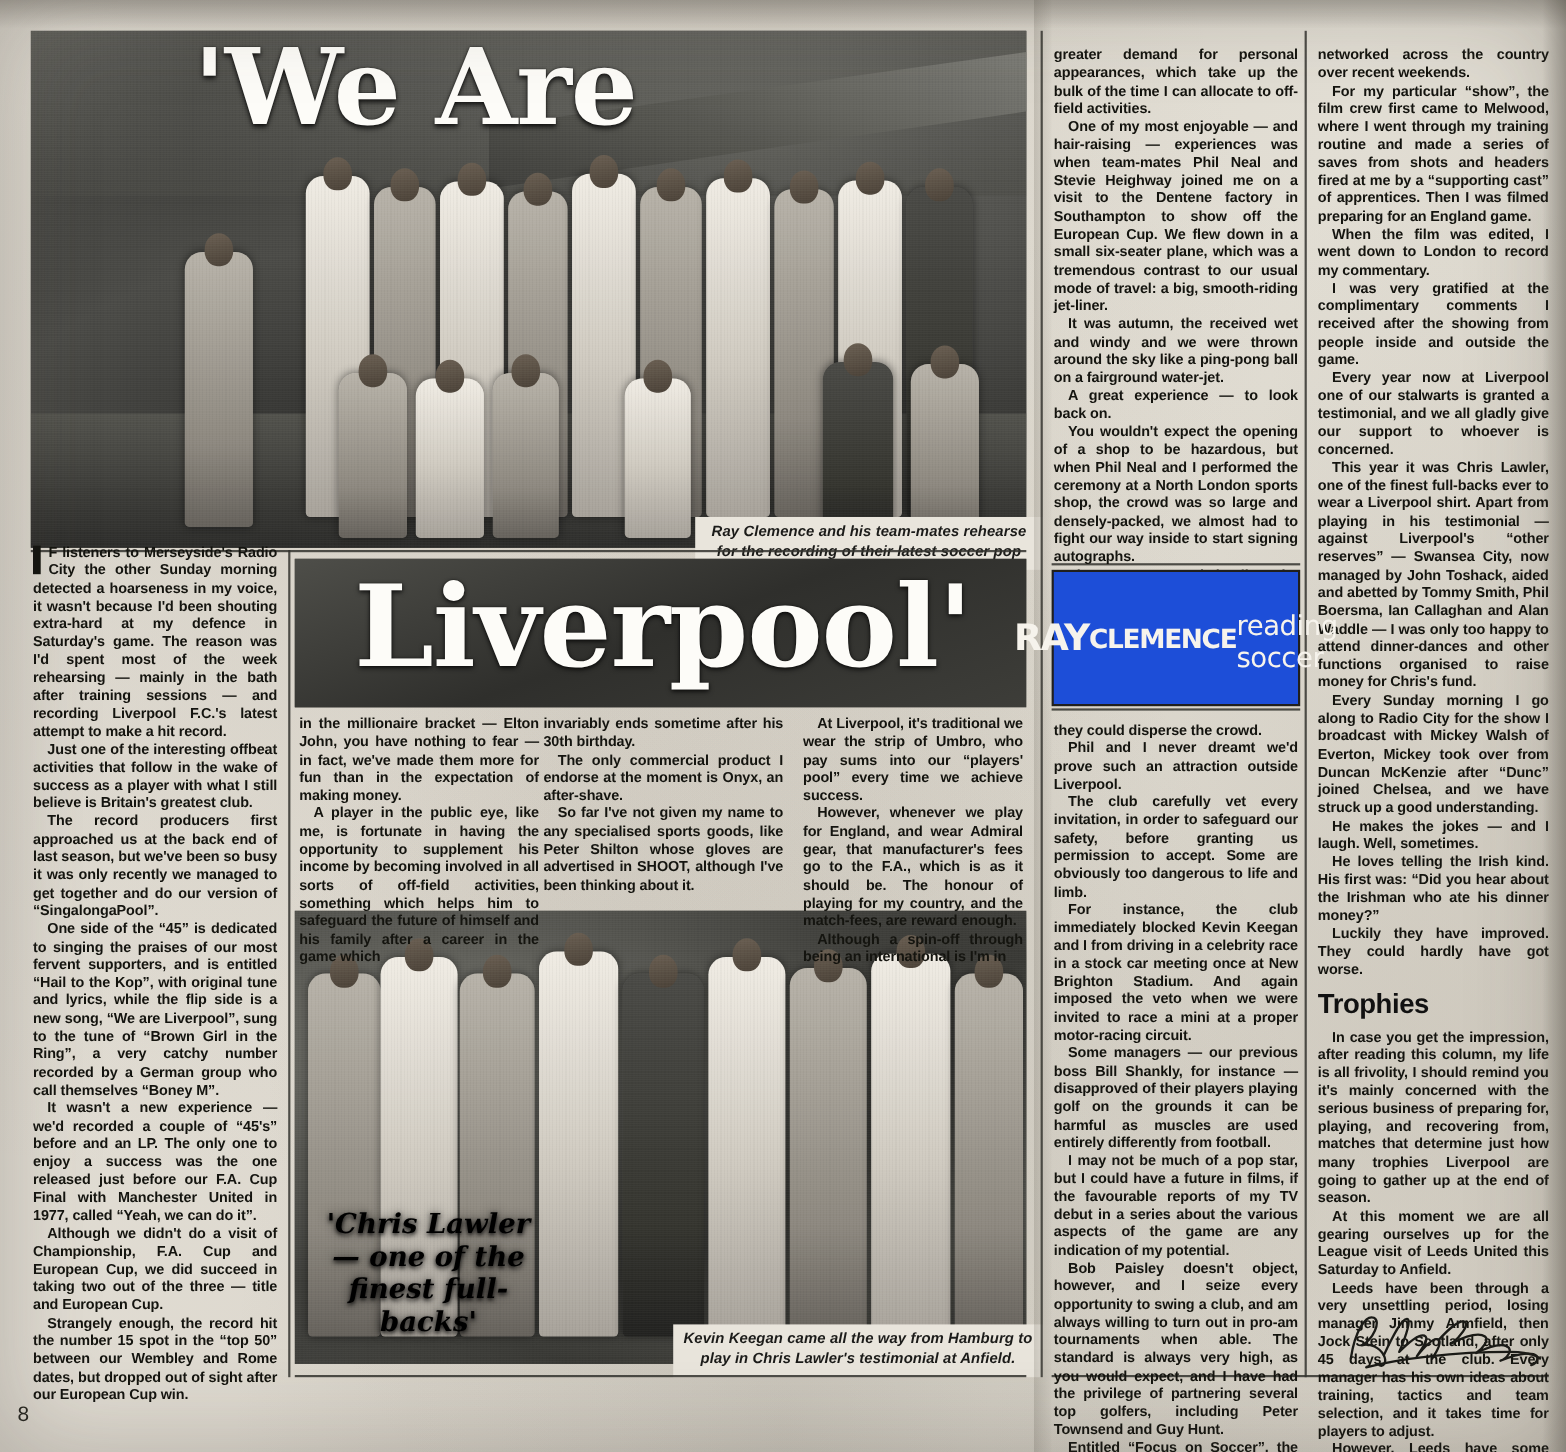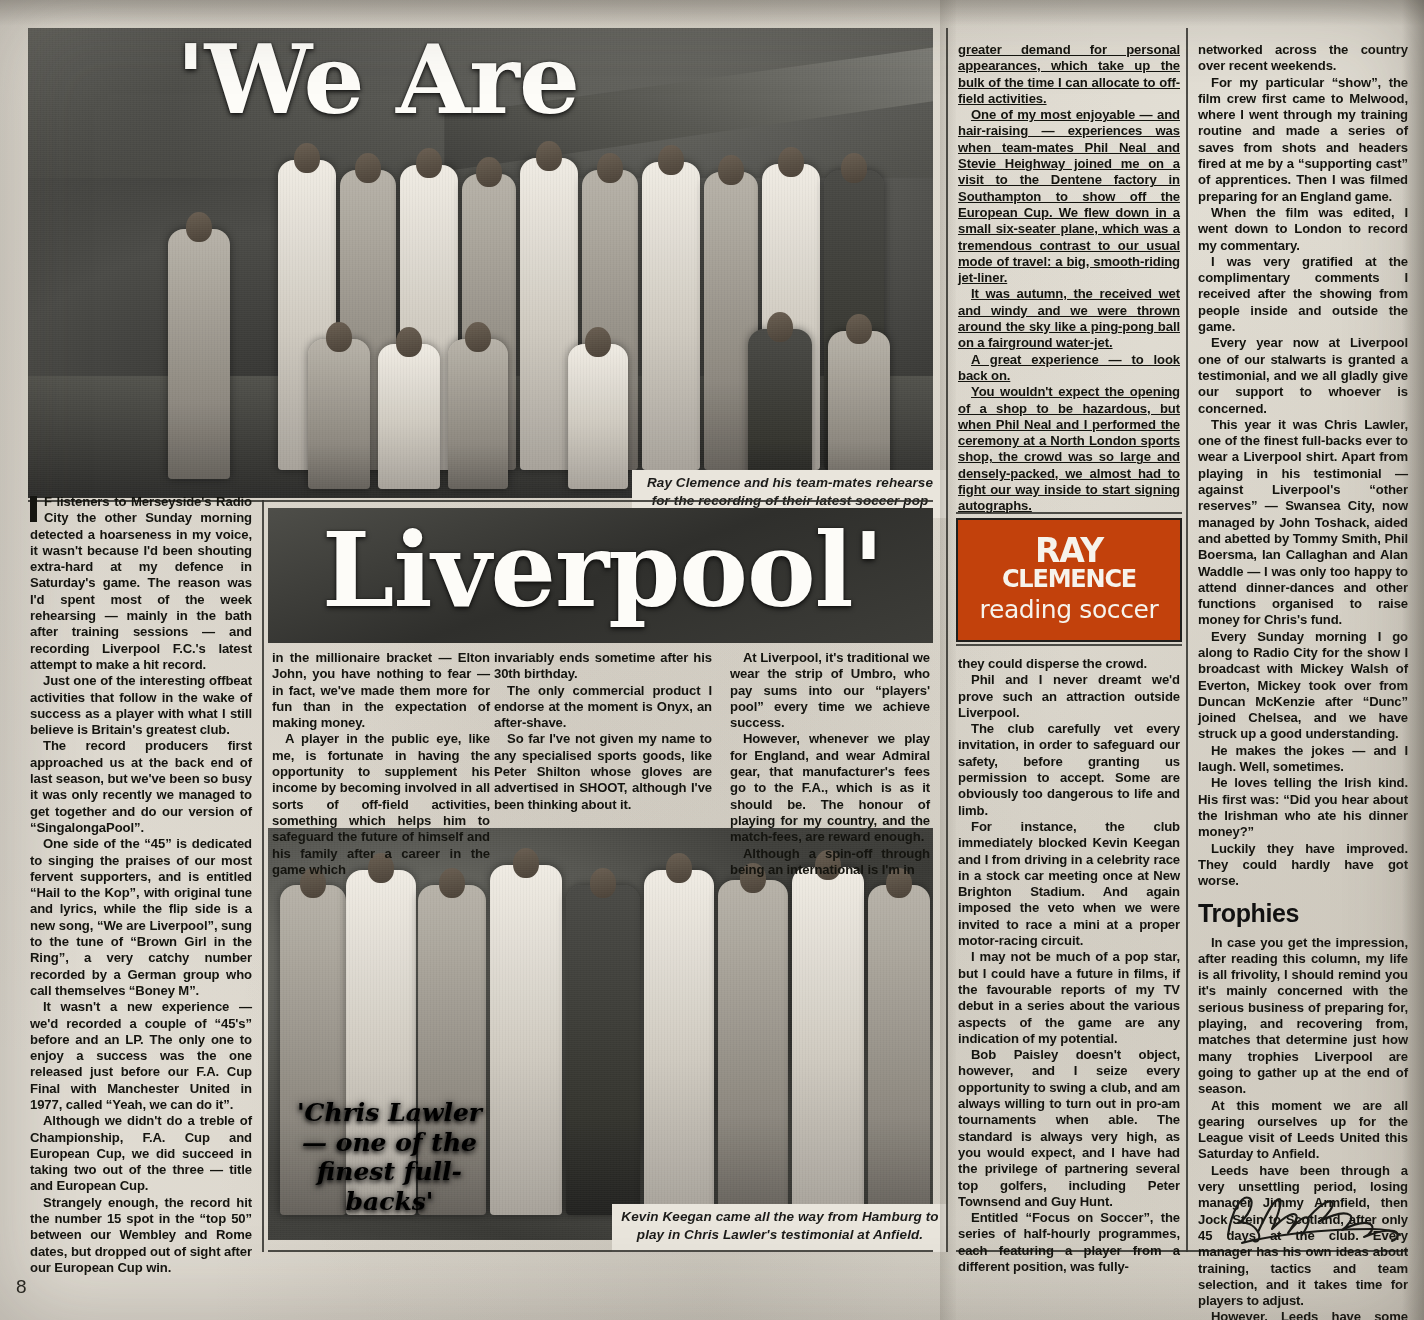--- a/index.html
+++ b/index.html
@@ -206,23 +206,23 @@
     height: 2px;
     background: #33332e;
     opacity: .85;
   }
 
   
   #logo-block {
     position: absolute;
     left: 958px; top: 520px;
     width: 222px; height: 120px;
-    background: #c2410c;
+    background: #1d4ed8;
     display: flex;
-    flex-direction: column;
+    flex-direction: row;
     align-items: center;
     justify-content: center;
     z-index: 20;
     box-shadow: 0 0 0 2px #201f1d;
   }
   .logo-name {
     color: #f6f3ec;
     font-family: "DejaVu Sans", sans-serif;
     font-weight: bold;
     letter-spacing: -1.2px;
@@ -346,21 +346,21 @@
   <div class="rule-h" style="left:956px; top:1250px; width:452px;"></div>
   <div class="rule-h" style="left:956px; top:644px; width:226px;"></div>
   <div class="rule-h" style="left:956px; top:512px; width:226px;"></div>
 
   <div class="col" id="col-1" style="left:30px; top:494px; width:222px; height:760px;">
     <p class="drop"><span class="dropcap"></span><span>F listeners to Merseyside's Radio City the other Sunday morning detected a hoarseness in my voice, it wasn't because I'd been shouting extra-hard at my defence in Saturday's game. The reason was I'd spent most of the week rehearsing — mainly in the bath after training sessions — and recording Liverpool F.C.'s latest attempt to make a hit record.</span></p>
     <p>Just one of the interesting offbeat activities that follow in the wake of success as a player with what I still believe is Britain's greatest club.</p>
     <p>The record producers first approached us at the back end of last season, but we've been so busy it was only recently we managed to get together and do our version of “SingalongaPool”.</p>
     <p>One side of the “45” is dedicated to singing the praises of our most fervent supporters, and is entitled “Hail to the Kop”, with original tune and lyrics, while the flip side is a new song, “We are Liverpool”, sung to the tune of “Brown Girl in the Ring”, a very catchy number recorded by a German group who call themselves “Boney M”.</p>
     <p>It wasn't a new experience — we'd recorded a couple of “45's” before and an LP. The only one to enjoy a success was the one released just before our F.A. Cup Final with Manchester United in 1977, called “Yeah, we can do it”.</p>
-    <p>Although we didn't do a treble of Championship, F.A. Cup and European Cup, we did succeed in taking two out of the three — title and European Cup.</p>
+    <p>Although we didn't do a visit of Championship, F.A. Cup and European Cup, we did succeed in taking two out of the three — title and European Cup.</p>
     <p>Strangely enough, the record hit the number 15 spot in the “top 50” between our Wembley and Rome dates, but dropped out of sight after our European Cup win.</p>
 
   </div>
 
   <div class="col" id="col-2" style="left:272px; top:650px; width:218px; height:180px;">
     <p class="noindent">in the millionaire bracket — Elton John, you have nothing to fear — in fact, we've made them more for fun than in the expectation of making money.</p>
     <p>A player in the public eye, like me, is fortunate in having the opportunity to supplement his income by becoming involved in all sorts of off-field activities, something which helps him to safeguard the future of himself and his family after a career in the game which</p>
   </div>
 
   <div class="col" id="col-3" style="left:494px; top:650px; width:218px; height:180px;">
@@ -368,40 +368,41 @@
     <p>The only commercial product I endorse at the moment is Onyx, an after-shave.</p>
     <p>So far I've not given my name to any specialised sports goods, like Peter Shilton whose gloves are advertised in SHOOT, although I've been thinking about it.</p>
   </div>
 
   <div class="col" id="col-4" style="left:730px; top:650px; width:200px; height:180px;">
     <p>At Liverpool, it's traditional we wear the strip of Umbro, who pay sums into our “players' pool” every time we achieve success.</p>
     <p>However, whenever we play for England, and wear Admiral gear, that manufacturer's fees go to the F.A., which is as it should be. The honour of playing for my country, and the match-fees, are reward enough.</p>
     <p>Although a spin-off through being an international is I'm in</p>
   </div>
 
-  <div class="col" id="col-5" style="left:958px; top:42px; width:222px; height:465px;text-decoration:underline;">
+  <div class="col" id="col-5" style="left:958px; top:42px; width:222px; height:465px;">
     <p class="noindent">greater demand for personal appearances, which take up the bulk of the time I can allocate to off-field activities.</p>
     <p>One of my most enjoyable — and hair-raising — experiences was when team-mates Phil Neal and Stevie Heighway joined me on a visit to the Dentene factory in Southampton to show off the European Cup. We flew down in a small six-seater plane, which was a tremendous contrast to our usual mode of travel: a big, smooth-riding jet-liner.</p>
     <p>It was autumn, the received wet and windy and we were thrown around the sky like a ping-pong ball on a fairground water-jet.</p>
     <p>A great experience — to look back on.</p>
     <p>You wouldn't expect the opening of a shop to be hazardous, but when Phil Neal and I performed the ceremony at a North London sports shop, the crowd was so large and densely-packed, we almost had to fight our way inside to start signing autographs.</p>
     <p>There was so much jostling, the windows were in danger of caving in. That, and the fact the traffic had come to a standstill, forced the police to order the shop to close so</p>
   </div>
 
   <div id="logo-block">
     <div class="logo-name" id="logo-ray">RAY</div>
     <div class="logo-name" id="logo-clemence">CLEMENCE</div>
     <div id="logo-tagline">reading soccer</div>
   </div>
 
   <div class="col" id="col-6" style="left:958px; top:656px; width:222px; height:596px;">
     <p class="noindent">they could disperse the crowd.</p>
     <p>Phil and I never dreamt we'd prove such an attraction outside Liverpool.</p>
     <p>The club carefully vet every invitation, in order to safeguard our safety, before granting us permission to accept. Some are obviously too dangerous to life and limb.</p>
     <p>For instance, the club immediately blocked Kevin Keegan and I from driving in a celebrity race in a stock car meeting once at New Brighton Stadium. And again imposed the veto when we were invited to race a mini at a proper motor-racing circuit.</p>
+    <p>Some managers — our previous boss Bill Shankly, for instance — disapproved of their players playing golf on the grounds it can be harmful as muscles are used entirely differently from football.</p>
     <p>I may not be much of a pop star, but I could have a future in films, if the favourable reports of my TV debut in a series about the various aspects of the game are any indication of my potential.</p>
     <p>Bob Paisley doesn't object, however, and I seize every opportunity to swing a club, and am always willing to turn out in pro-am tournaments when able. The standard is always very high, as you would expect, and I have had the privilege of partnering several top golfers, including Peter Townsend and Guy Hunt.</p>
     <p>Entitled “Focus on Soccer”, the series of half-hourly programmes, each featuring a player from a different position, was fully-</p>
   </div>
 
   <div class="col" id="col-7" style="left:1198px; top:42px; width:210px; height:1150px;">
     <p class="noindent">networked across the country over recent weekends.</p>
     <p>For my particular “show”, the film crew first came to Melwood, where I went through my training routine and made a series of saves from shots and headers fired at me by a “supporting cast” of apprentices. Then I was filmed preparing for an England game.</p>
     <p>When the film was edited, I went down to London to record my commentary.</p>
     <p>I was very gratified at the complimentary comments I received after the showing from people inside and outside the game.</p>

